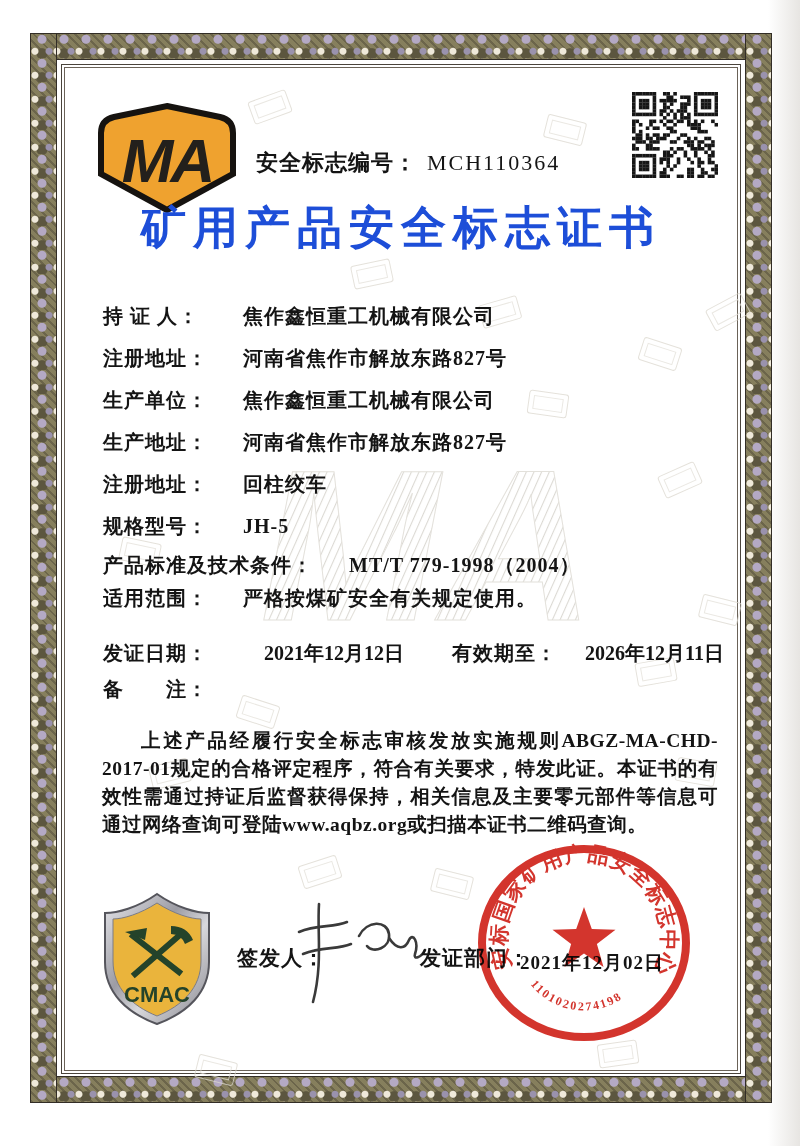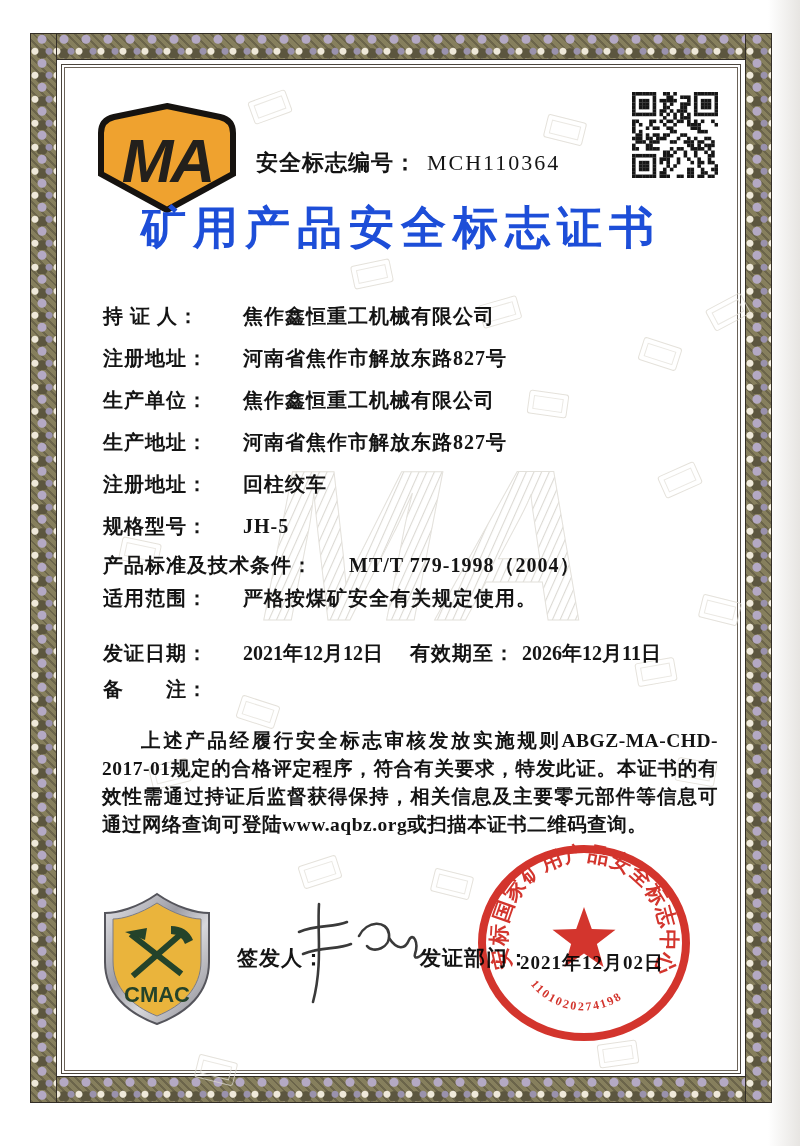--- a/index.html
+++ b/index.html
@@ -37,21 +37,21 @@
     font-size:45px;font-weight:900;letter-spacing:7px;color:#1d4ed8;white-space:nowrap;}
   
   #fields{position:absolute;left:103px;top:304px;width:620px;font-size:20px;}
   .row{display:flex;align-items:center;margin-bottom:17px;line-height:25px;}
   .row .label{width:140px;flex:0 0 auto;font-weight:700;letter-spacing:1px;white-space:nowrap;}
   .row.wide .label{width:auto;margin-right:36px;}
   .row .value{font-weight:600;letter-spacing:1px;white-space:nowrap;}
   .row.r6{margin-bottom:14px;}
   .row.r7{margin-bottom:8px;}
   
-  #dates{position:absolute;left:103px;top:640px;display:flex;font-size:20px;align-items:baseline;}
+  #dates{position:absolute;left:103px;top:640px;display:flex;font-size:20px;align-items:baseline;gap:21px;}
   #dates .l1{font-weight:700;width:140px;letter-spacing:1px;}
   #dates .v1{font-weight:600;width:167px;}
   #dates .l2{font-weight:700;width:112px;letter-spacing:1px;}
   #dates .v2{font-weight:600;}
   #remark{position:absolute;left:103px;top:676px;font-size:20px;font-weight:700;letter-spacing:1px;}
   
   #statement{position:absolute;left:102px;top:727px;width:616px;font-size:19.5px;line-height:28px;
     font-weight:600;text-indent:2em;letter-spacing:.5px;text-align:justify;}
   
   #cmac{position:absolute;left:95px;top:890px;}

